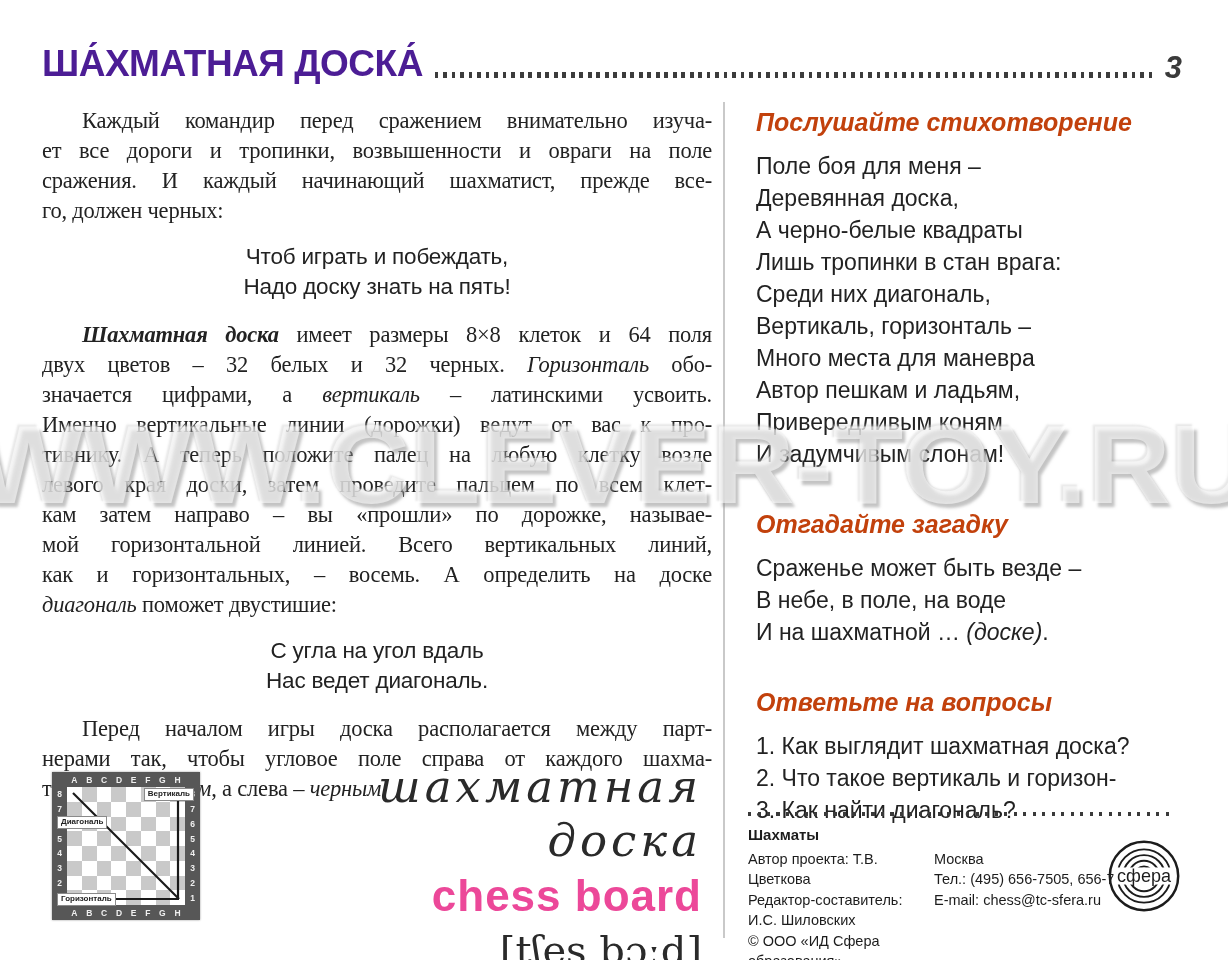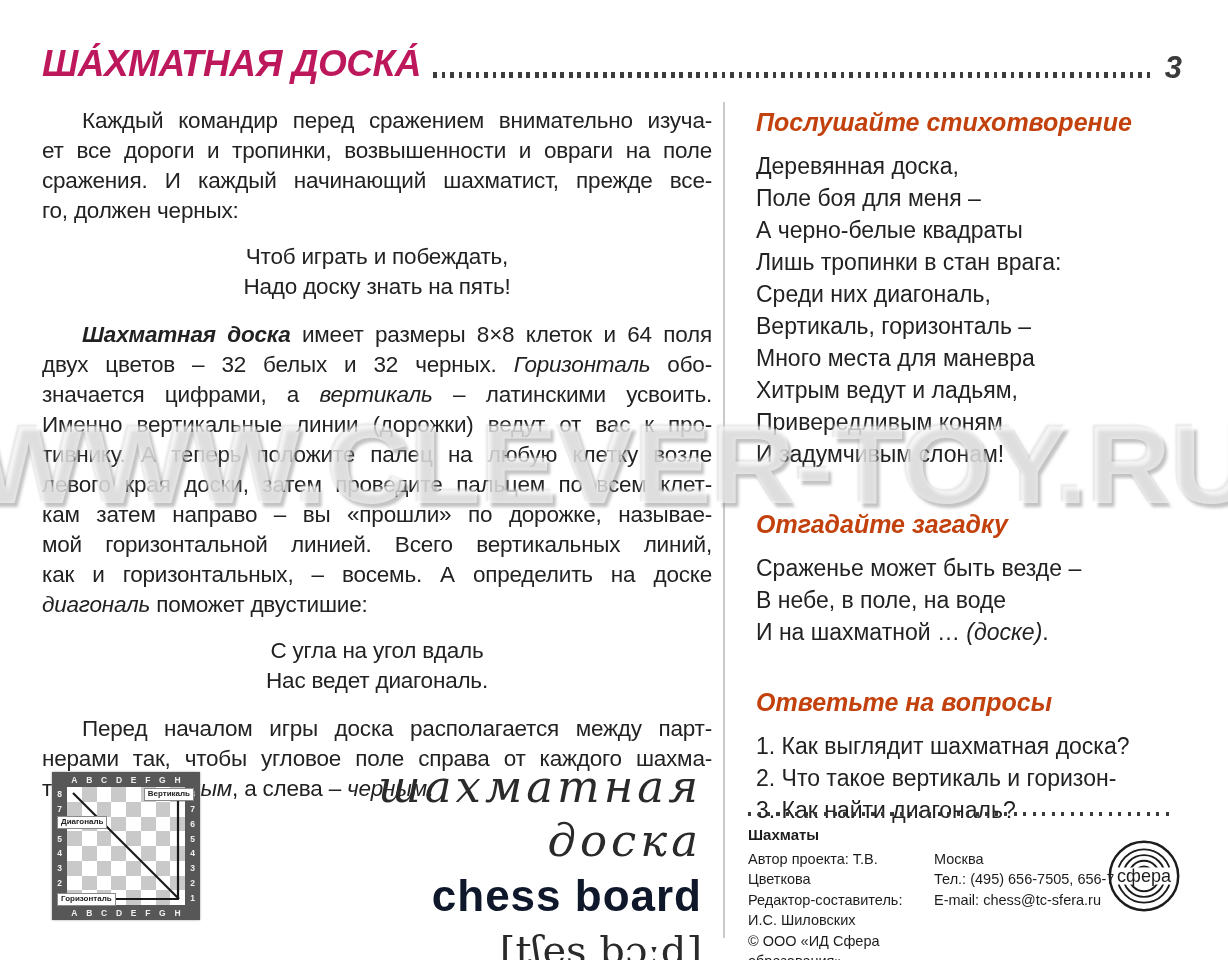--- a/index.html
+++ b/index.html
@@ -3,29 +3,29 @@
 <meta charset="utf-8">
 <style>
   html,body{margin:0;padding:0;}
   body{
     width:1228px;height:960px;position:relative;overflow:hidden;
     background:#ffffff;color:#222;
     font-family:"Liberation Sans",sans-serif;
   }
   
   .hdr{position:absolute;left:42px;top:44px;width:1140px;display:flex;align-items:flex-end;}
-  .hdr-title{font-size:37px;font-weight:bold;font-style:italic;color:#be185d;letter-spacing:-0.5px;white-space:nowrap;line-height:1.1;}
+  .hdr-title{font-size:37px;font-weight:bold;color:#4c1d95;letter-spacing:-0.5px;white-space:nowrap;line-height:1.1;}
   .hdr-leader{flex:1;height:6px;margin:0 10px 7px 12px;
     background:repeating-linear-gradient(90deg,#3c3c3c 0 3.5px,transparent 3.5px 8.5px);}
   .hdr-num{font-size:31px;font-weight:bold;font-style:italic;color:#3a3a3a;line-height:1.1;}
   
   .divider{position:absolute;left:723px;top:102px;width:2px;height:836px;background:#c9c9c9;}
   .lcol{position:absolute;left:42px;top:106px;width:670px;font-size:22.5px;line-height:30px;letter-spacing:-0.2px;}
   .rcol{position:absolute;left:756px;top:106px;width:426px;font-size:23px;line-height:32px;}
-  .para{margin:0 0 14px 0;}
+  .para{margin:0 0 14px 0;font-family:Liberation Serif, serif;}
   .jl{text-align:justify;text-align-last:justify;}
   .ll{text-align:left;}
   .ind{padding-left:40px;}
   .verse{text-align:center;margin:16px 0 18px 0;}
   .s-i{font-style:italic;}
   .s-bi{font-weight:bold;font-style:italic;}
   .sec{margin-bottom:38px;}
   .sec-head{font-size:25px;font-weight:bold;font-style:italic;margin:0 0 12px 0;color:#c2410c;}
   .rl{white-space:nowrap;}
   
@@ -40,21 +40,21 @@
   .sq-d{background:#c9c9c9;} .sq-l{background:#ffffff;}
   .board-svg{position:absolute;left:15px;top:15px;width:118px;height:118px;}
   .chip{position:absolute;background:#fff;border:1px solid #8a8a8a;color:#222;
     font-size:8px;font-weight:bold;padding:1px 3px;line-height:1.1;white-space:nowrap;}
   .chip-vert{right:6px;top:16px;}
   .chip-diag{left:5px;top:44px;}
   .chip-horiz{left:5px;bottom:14px;}
   
   .dict{position:absolute;left:240px;top:760px;width:462px;text-align:right;color:#2a2a2a;}
   .dict-script{font-family:"DejaVu Serif",serif;font-style:italic;font-size:45px;line-height:54px;letter-spacing:4px;}
-  .dict-en{font-size:44px;font-weight:bold;line-height:56px;letter-spacing:1px;color:#0f172a;}
+  .dict-en{font-size:44px;font-weight:bold;line-height:56px;letter-spacing:1px;color:#ec4899;}
   .dict-tr{font-family:"DejaVu Serif",serif;font-size:40px;line-height:52px;}
   
   .pub{position:absolute;left:748px;top:812px;width:434px;font-size:14.5px;line-height:20.5px;color:#1c1c1c;}
   .pub-rule{height:4px;width:424px;margin-bottom:9px;
     background:repeating-linear-gradient(90deg,#3a3a3a 0 3px,transparent 3px 9.5px);}
   .pub-series{font-weight:bold;font-size:15px;margin-bottom:3px;}
   .pub-grid{display:grid;grid-template-columns:178px auto;column-gap:8px;}
   .pub-logo{position:absolute;right:0;top:26px;width:76px;height:76px;}
   
   .wm{position:absolute;left:-12px;top:398px;width:1252px;text-align:center;z-index:10;
@@ -104,28 +104,28 @@
     <div class="para">
       <div class="jl ind"><span>Перед началом игры доска располагается между парт-</span></div>
       <div class="jl"><span>нерами так, чтобы угловое поле справа от каждого шахма-</span></div>
       <div class="ll"><span>тиста было </span><span class="s-i">белым</span><span>, а слева – </span><span class="s-i">черным</span><span>.</span></div>
     </div>
   </div>
 
 <div class="rcol" id="right-col">
     <div class="sec">
       <div class="sec-head">Послушайте стихотворение</div>
+      <div class="rl"><span>Поле боя для меня –</span></div>
       <div class="rl"><span>Деревянная доска,</span></div>
-      <div class="rl"><span>Поле боя для меня –</span></div>
       <div class="rl"><span>А черно-белые квадраты</span></div>
       <div class="rl"><span>Лишь тропинки в стан врага:</span></div>
       <div class="rl"><span>Среди них диагональ,</span></div>
       <div class="rl"><span>Вертикаль, горизонталь –</span></div>
       <div class="rl"><span>Много места для маневра</span></div>
-      <div class="rl"><span>Хитрым ведут и ладьям,</span></div>
+      <div class="rl"><span>Автор пешкам и ладьям,</span></div>
       <div class="rl"><span>Привередливым коням</span></div>
       <div class="rl"><span>И задумчивым слонам!</span></div>
     </div>
     <div class="sec">
       <div class="sec-head">Отгадайте загадку</div>
       <div class="rl"><span>Сраженье может быть везде –</span></div>
       <div class="rl"><span>В небе, в поле, на воде</span></div>
       <div class="rl"><span>И на шахматной … </span><span class="s-i">(доске)</span><span>.</span></div>
     </div>
     <div class="sec">

